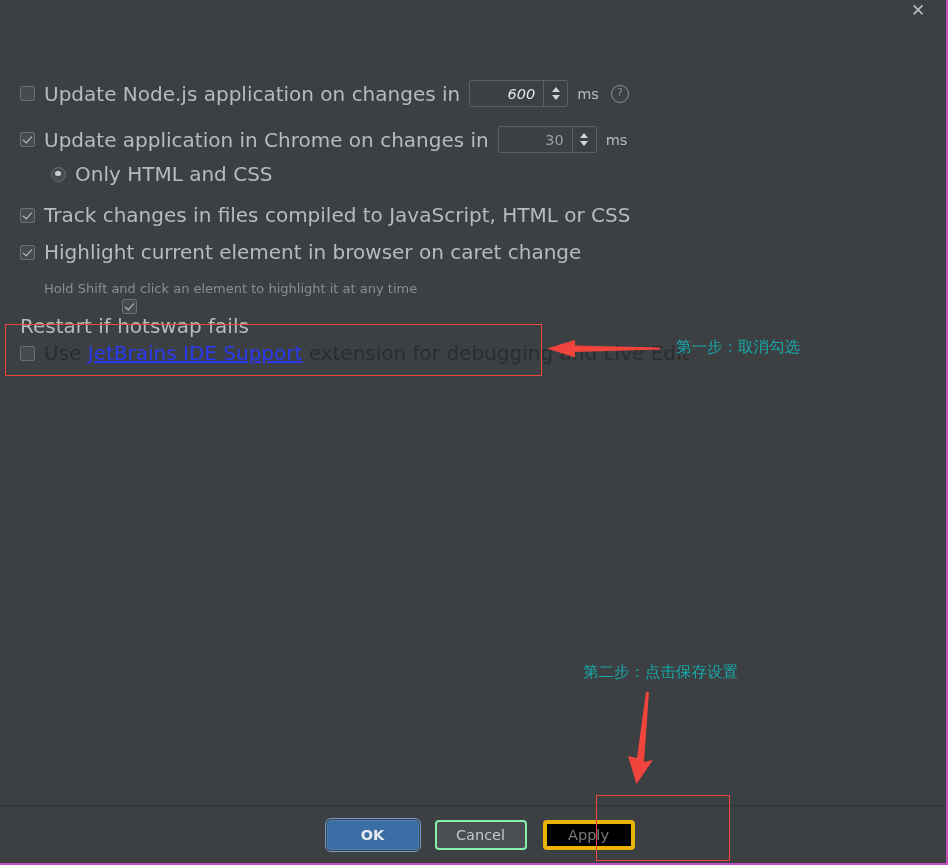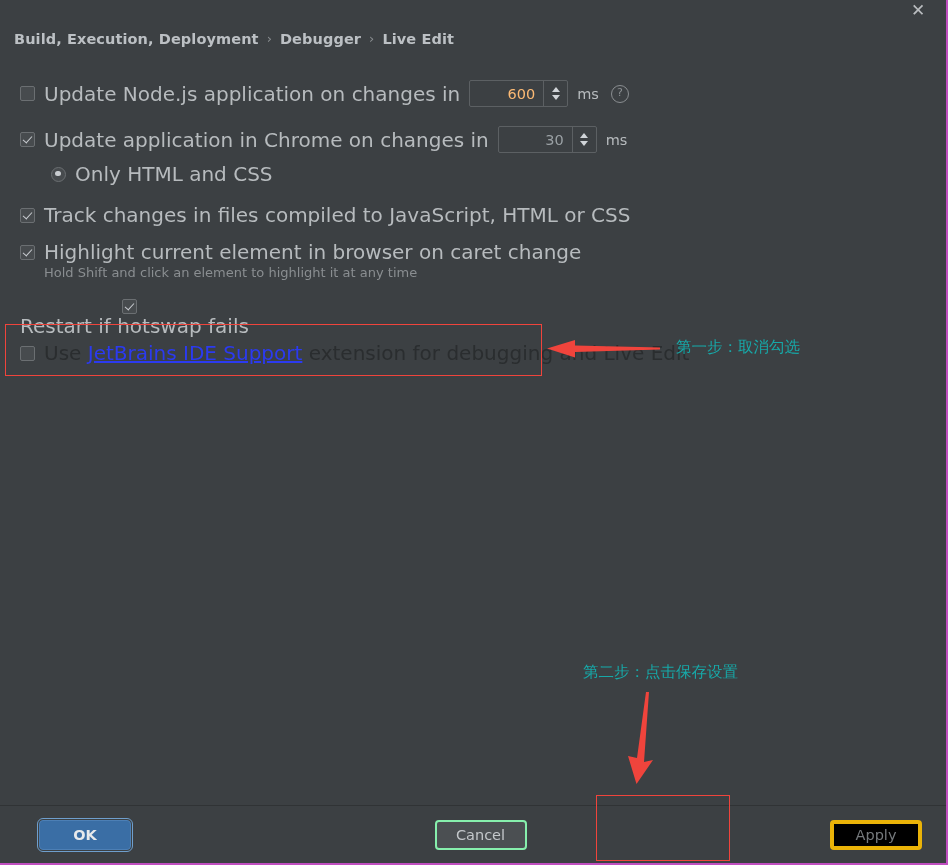--- a/index.html
+++ b/index.html
@@ -69,20 +69,21 @@
     white-space: nowrap;
   }
 
   .label {
     font-size: 20px;
     color: #b7bbbe;
   }
   .label.dim {
     color: #8a8e91;
     font-size: 13px;
+    margin-top: 16px;
   }
   .label.disabled {
     color: #2a2d2f;
   }
 
   
   .cb {
     width: 15px;
     height: 15px;
     min-width: 15px;
@@ -144,21 +145,21 @@
   .spinner .numbox {
     width: 73px;
     display: flex;
     align-items: center;
     justify-content: flex-end;
     padding-right: 8px;
     font-size: 14.5px;
     box-sizing: border-box;
     cursor: text;
   }
-  .spinner .numbox.accent { color: #fdba74; }
+  .spinner .numbox.accent { color: #e5e5e5; font-style: italic; }
   .spinner .numbox.muted  { color: #9aa0a4; text-align: center; }
   .spinner .btns {
     width: 23px;
     border-left: 1px solid #5c6063;
     display: flex;
     flex-direction: column;
     justify-content: center;
     align-items: center;
     cursor: pointer;
   }
@@ -227,21 +228,21 @@
     background: #303335;
   }
   .btnbar {
     position: absolute;
     left: 0;
     top: 806px;
     width: 946px;
     height: 57px;
     display: flex;
     align-items: center;
-    justify-content: space-between;
+    justify-content: center;
     padding-right: 24px;
     box-sizing: border-box;
     gap: 16px;
     padding-left: 39px;
   }
   .btn {
     height: 30px;
     min-width: 92px;
     padding: 0 18px;
     border-radius: 4px;
@@ -272,23 +273,20 @@
     cursor: default;
   }
 </style>
 </head>
 <body>
 
 <div id="root">
 
   <div class="close-btn">✕</div>
 
-  <div class="breadcrumb">
-    <span class="crumb">Build, Execution, Deployment</span><span class="sep">›</span><span class="crumb">Debugger</span><span class="sep">›</span><span class="crumb">Live Edit</span>
-  </div>
 
   <div class="row" style="top:80px; left:20px;">
     <div class="cb"></div>
     <div class="label">Update Node.js application on changes in</div>
     <div class="spinner strong">
       <div class="numbox accent">600</div>
       <div class="btns">
         <div class="up"></div>
         <div class="dn"></div>
       </div>

